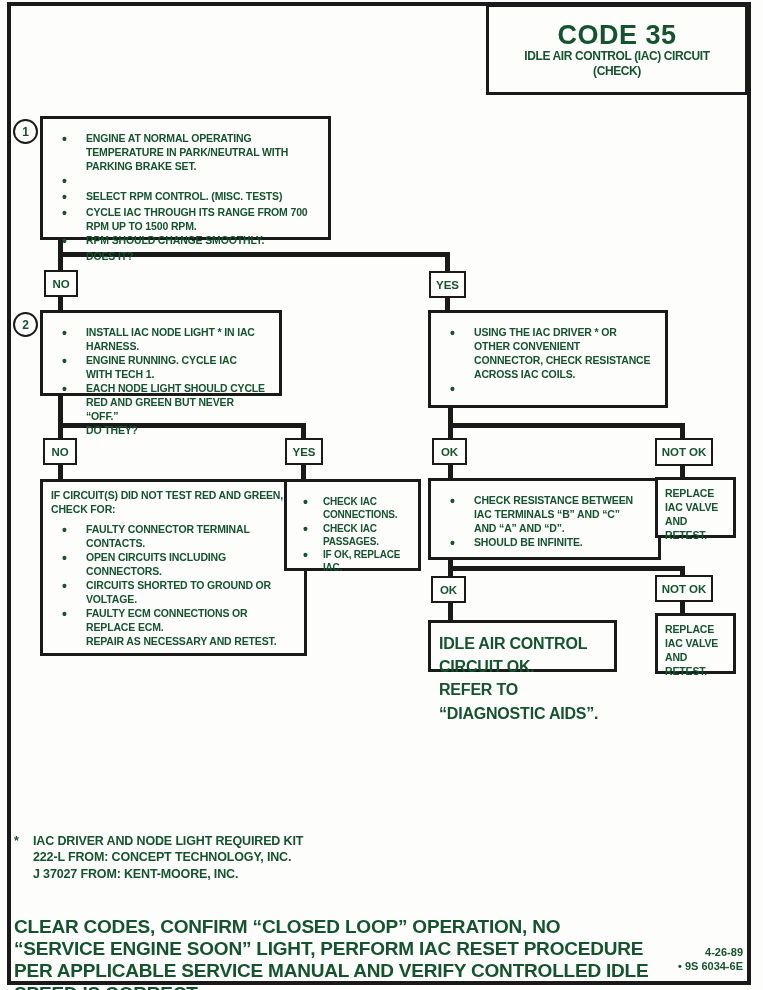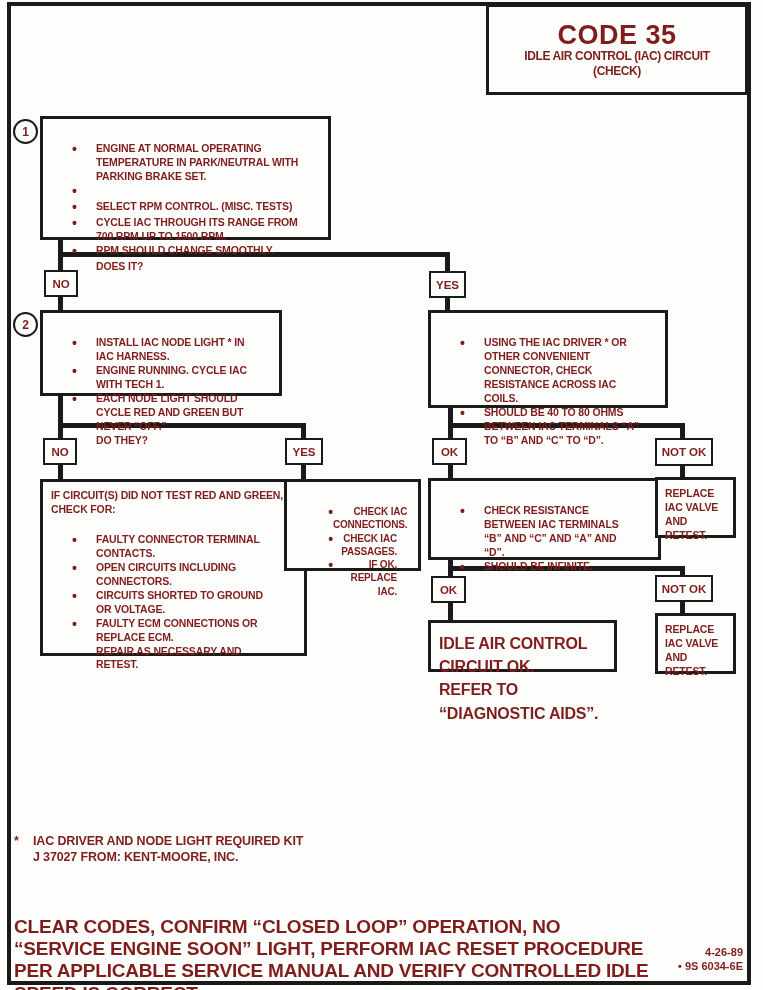--- a/index.html
+++ b/index.html
@@ -1,44 +1,44 @@
 <!DOCTYPE html>
 <html><head>
 <meta charset="utf-8">
 <style>
   html,body{margin:0;padding:0;background:#d8d8d8;}
   #page{
     position:relative;width:763px;height:990px;background:#fdfdfc;
-    font-family:"Liberation Sans",sans-serif;font-weight:bold;color:#7f1d1d;
+    font-family:"Liberation Sans",sans-serif;font-weight:bold;color:#14532d;
     overflow:hidden;margin:0 auto;letter-spacing:-0.15px;
   }
   .frame{position:absolute;left:7px;top:2px;width:744px;height:983px;
     border:4px solid #1a1a1a;box-sizing:border-box;}
   .titlebox{position:absolute;left:486px;top:4px;width:262px;height:91px;
     border:3.5px solid #1a1a1a;box-sizing:border-box;background:#fdfdfc;
     display:flex;flex-direction:column;align-items:center;justify-content:center;text-align:center;}
   .titlecode{font-size:27px;letter-spacing:0.5px;line-height:1.05;}
   .titlesub{font-size:12px;letter-spacing:-0.4px;line-height:1.2;}
   .ln{position:absolute;background:#1a1a1a;}
   .box{position:absolute;border:3px solid #1a1a1a;box-sizing:border-box;
     background:#fdfdfc;font-size:10.5px;line-height:1.33;}
   .lbl{position:absolute;border:2.5px solid #1a1a1a;box-sizing:border-box;
     background:#fdfdfc;font-size:11.5px;display:flex;align-items:center;
     justify-content:center;letter-spacing:0;}
   .circ{position:absolute;width:25px;height:25px;border:2.5px solid #1a1a1a;
     border-radius:50%;box-sizing:border-box;background:#fdfdfc;font-size:12px;
     display:flex;align-items:center;justify-content:center;}
-  ul.blist{list-style:none;margin:16px;padding:7px 8px;}
+  ul.blist{list-style:none;margin:6px;padding:7px 8px;}
   ul.blist li{display:flex;}
   .blt{flex:0 0 24px;padding-left:5px;}
   li.b .blt::before{content:"\2022";font-size:14px;line-height:1;}
   .txt{flex:1;}
   li.cont .blt::before{content:"";}
   .intro{padding:7px 8px 0 8px;}
-  .fs10{font-size:10px;letter-spacing:-0.2px;text-align:right;}
+  .fs10{font-size:10px;letter-spacing:-0.2px;}
   .plain{padding:7px 7px;}
   .okres{padding:9px 8px;font-size:16px;letter-spacing:-0.2px;line-height:1.45;}
   .fnote{position:absolute;left:14px;top:833px;font-size:12.5px;line-height:1.3;}
   .fnrow{display:flex;}
   .fnmark{flex:0 0 19px;}
   .footer{position:absolute;left:14px;top:916px;font-size:19px;line-height:1.17;letter-spacing:-0.2px;}
   .docinfo{position:absolute;right:20px;top:946px;font-size:11px;line-height:1.25;text-align:right;letter-spacing:0;}
 </style>
 </head>
 <body>
@@ -122,21 +122,20 @@
   </div>
 
   <div class="box" style="left:428px;top:310px;width:240px;height:98px;">
     <ul class="blist">
       <li class="b">
           <span class="blt"></span>
           <span class="txt">USING THE IAC DRIVER * OR OTHER CONVENIENT CONNECTOR, CHECK RESISTANCE ACROSS IAC COILS.</span>
         </li>
       <li class="b">
           <span class="blt"></span>
-          <span class="txt">SHOULD BE 40 TO 80 OHMS BETWEEN IAC TERMINALS “A” TO “B” AND “C” TO “D”.</span>
         </li>
     </ul>
   </div>
 
   <div class="lbl" style="left:43px;top:438px;width:34px;height:27px;">NO</div>
   <div class="lbl" style="left:285px;top:438px;width:38px;height:27px;">YES</div>
 
   <div class="lbl" style="left:432px;top:438px;width:35px;height:27px;">OK</div>
   <div class="lbl" style="left:655px;top:438px;width:58px;height:28px;">NOT OK</div>
 
@@ -208,20 +207,24 @@
 
   <div class="box plain" style="left:655px;top:613px;width:81px;height:61px;">REPLACE IAC VALVE AND RETEST.</div>
 
   <div class="fnote">
     <div class="fnrow">
       <span class="fnmark">*</span>
       <span>IAC DRIVER AND NODE LIGHT REQUIRED KIT</span>
     </div>
     <div class="fnrow">
       <span class="fnmark"></span>
+      <span>222-L FROM:  CONCEPT TECHNOLOGY, INC.</span>
+    </div>
+    <div class="fnrow">
+      <span class="fnmark"></span>
       <span>J 37027 FROM:  KENT-MOORE, INC.</span>
     </div>
   </div>
 
   <div class="footer">
     <div>CLEAR CODES, CONFIRM “CLOSED LOOP” OPERATION, NO</div>
     <div>“SERVICE ENGINE SOON” LIGHT, PERFORM IAC RESET PROCEDURE</div>
     <div>PER APPLICABLE SERVICE MANUAL AND VERIFY CONTROLLED IDLE</div>
     <div>SPEED IS CORRECT.</div>
   </div>

